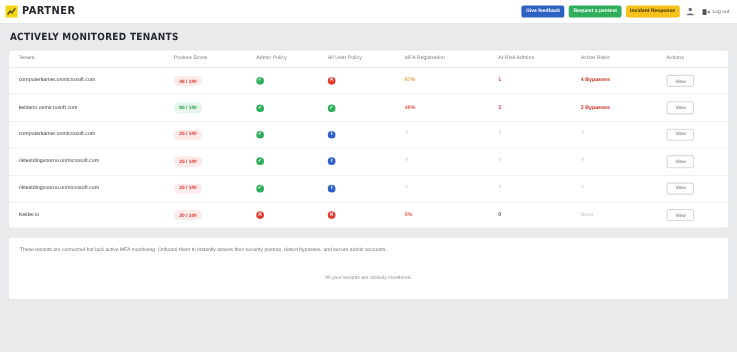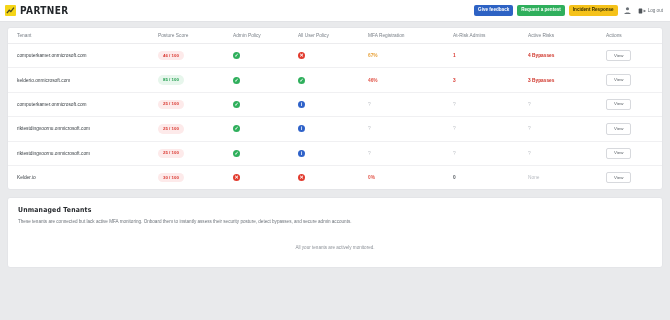--- a/index.html
+++ b/index.html
@@ -158,20 +158,21 @@
         <rect x="1" y="2.2" width="5.4" height="7.6" rx="0.7" fill="#4f5459"></rect>
         <path d="M7.4 6 L10.8 6 M9.3 4.3 L10.9 6 L9.3 7.7" stroke="#4f5459" stroke-width="1.1" fill="none"></path>
       </svg>
       <span class="logout-text">Log out</span>
     </span>
   </div>
 </div>
 
 <div class="page">
 
+  <div class="page-title">ACTIVELY MONITORED TENANTS</div>
 
   <div class="card">
     <table>
       <thead>
         <tr>
           <th class="col-tenant">Tenant</th>
           <th class="col-score">Posture Score</th>
           <th class="col-admin">Admin Policy</th>
           <th class="col-user">All User Policy</th>
           <th class="col-mfa">MFA Registration</th>
@@ -239,18 +240,17 @@
             <td class="col-mfa mfa-zero">0%</td>
             <td class="col-atrisk num-zero">0</td>
             <td class="col-risks risk-none">None</td>
             <td class="col-actions"><span class="view-btn">View</span></td>
           </tr>
         </tbody>
     </table>
   </div>
 
   <div class="card panel">
-    <div class="panel-title">Unmanaged Tenants</div>
     <div class="panel-desc">These tenants are connected but lack active MFA monitoring. Onboard them to instantly assess their security posture, detect bypasses, and secure admin accounts.</div>
     <div class="panel-empty">All your tenants are actively monitored.</div>
   </div>
 
 </div>
 
 </body></html>

